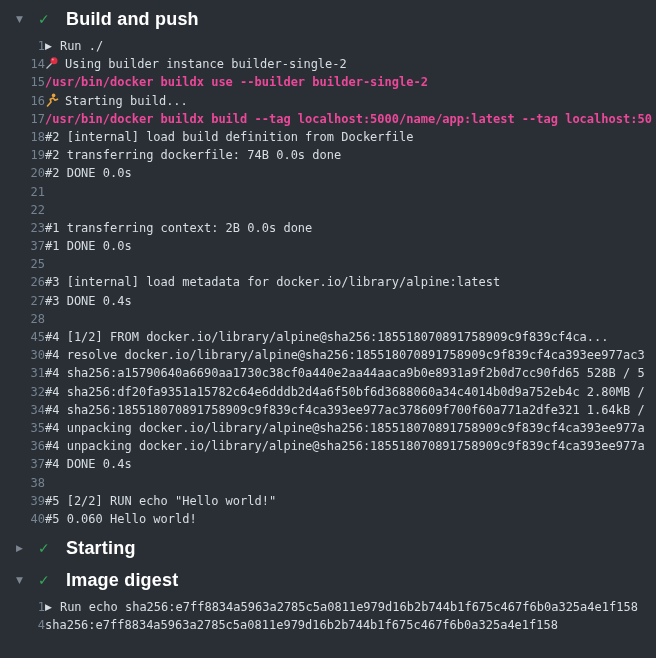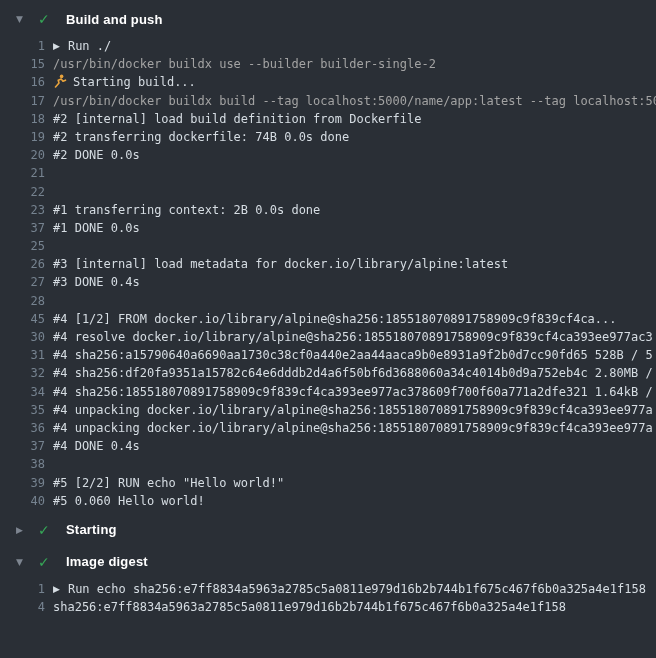--- a/index.html
+++ b/index.html
@@ -32,21 +32,21 @@
     color: #36a657;
     font-weight: bold;
     font-size: 14px;
     font-family: "DejaVu Sans", sans-serif;
     flex: none;
   }
   .title {
     margin-left: 12px;
     color: #ffffff;
     font-weight: bold;
-    font-size: 13px;
+    font-size: 18px;
     font-family: "Liberation Sans", "DejaVu Sans", sans-serif;
     letter-spacing: 0.2px;
     white-space: nowrap;
   }
   .section + .section { margin-top: 2px; }
 
   .lines { padding: 3px 0 3px 0; }
   .line {
     display: flex;
     height: 18.2px;
@@ -57,25 +57,24 @@
   }
   .num {
     width: 45px;
     min-width: 45px;
     text-align: right;
     color: #768390;
     flex: none;
     cursor: pointer;
   }
   .txt {
-    margin-left: 8px;
     color: #d6dde3;
     white-space: pre;
   }
-  .txt.info { color: #a3a3a3; font-weight: normal; }
+  .txt.info { color: #ec4899; font-weight: bold; }
   .run-arrow {
     display: inline-block;
     font-family: "DejaVu Sans", sans-serif;
     font-size: 9px;
     margin-right: 8px;
     color: #d6dde3;
     vertical-align: 1px;
   }
   .emoji {
     display: inline-block;
@@ -96,20 +95,28 @@
       <span class="chev">▼</span>
       <span class="check">✓</span>
       <span class="title">Build and push</span>
     </div>
     <div class="lines">
           <div class="line">
     <span class="num">1</span>
     <span class="txt"><span class="run-arrow">▶</span>Run ./</span>
   </div>
           <div class="line">
+    <span class="num">14</span>
+    <span class="txt"><span class="emoji"><svg viewBox="0 0 14 14" xmlns="http://www.w3.org/2000/svg">
+                  <line x1="1.5" y1="12.5" x2="7" y2="7" stroke="#b9c0c7" stroke-width="1.3"></line>
+                  <circle cx="9" cy="4.8" r="3.5" fill="#dd2e44"></circle>
+                  <circle cx="7.8" cy="3.6" r="1" fill="#f28b9b"></circle>
+                </svg></span>Using builder instance builder-single-2</span>
+  </div>
+          <div class="line">
     <span class="num">15</span>
     <span class="txt info">/usr/bin/docker buildx use --builder builder-single-2</span>
   </div>
           <div class="line">
     <span class="num">16</span>
     <span class="txt"><span class="emoji"><svg viewBox="0 0 14 14" xmlns="http://www.w3.org/2000/svg">
                   <circle cx="8.6" cy="2.4" r="1.8" fill="#e8a33d"></circle>
                   <path d="M2.5 13 L6 9 L5.2 6.2 L8.2 5 L10 7.2 L12.5 6.2" stroke="#e8a33d" stroke-width="1.6" fill="none" stroke-linecap="round" stroke-linejoin="round"></path>
                 </svg></span>Starting build...</span>
   </div>

